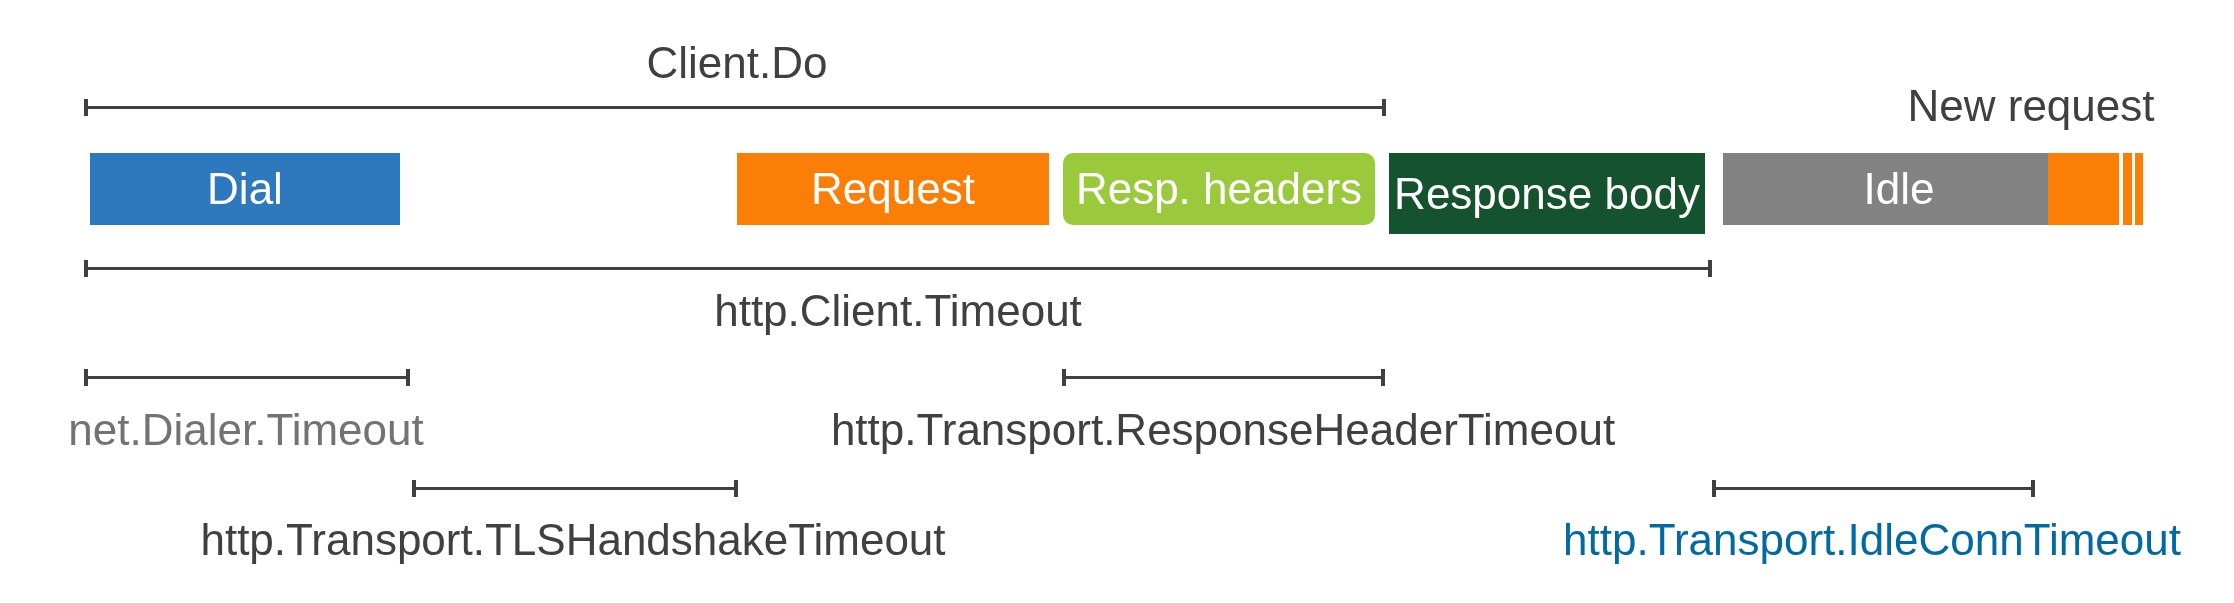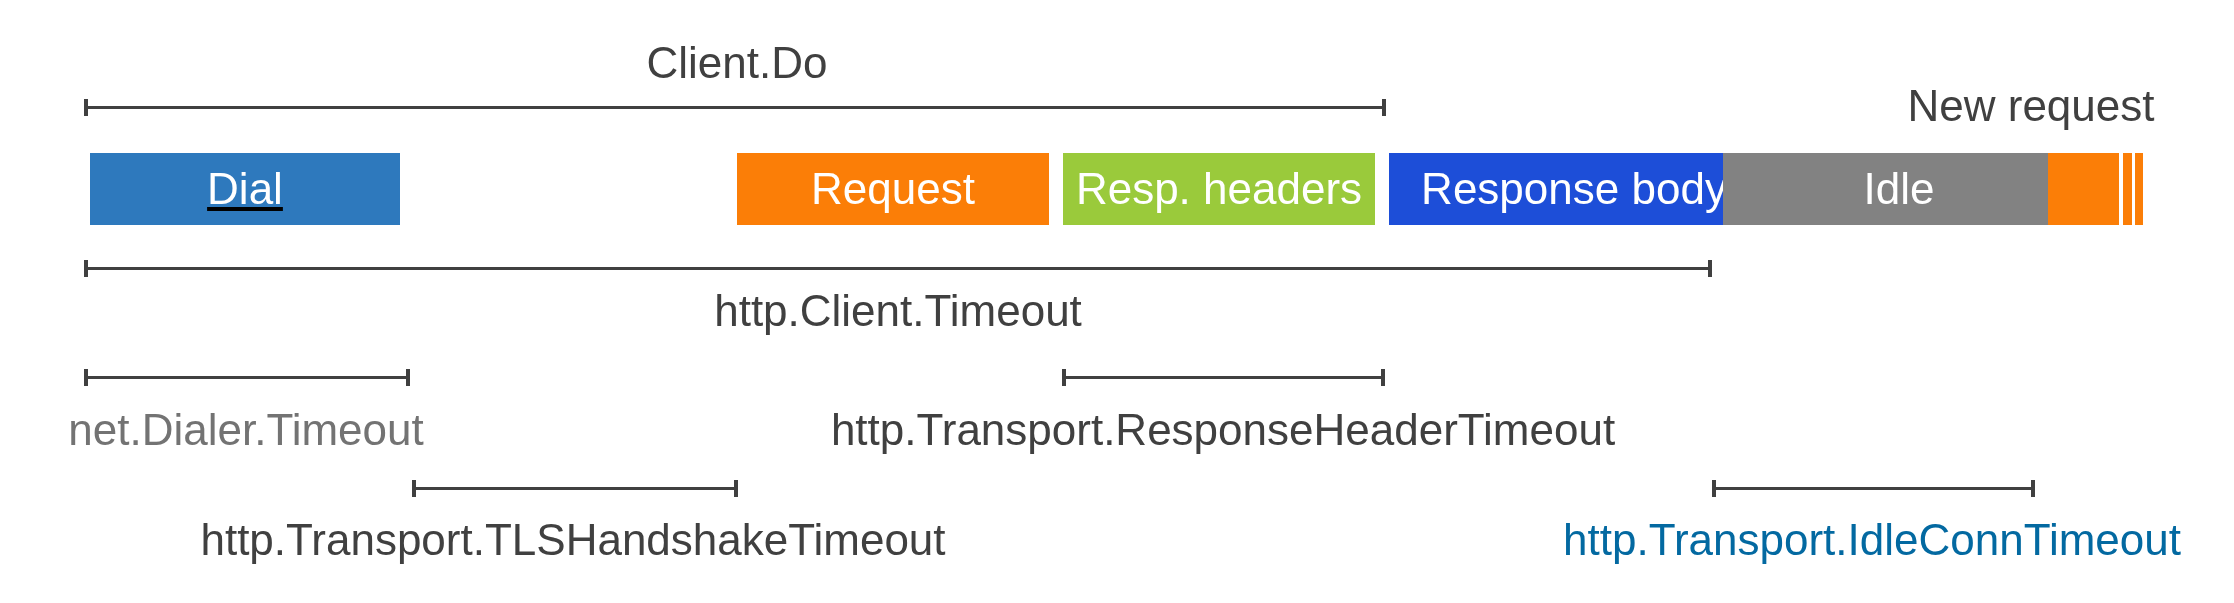--- a/index.html
+++ b/index.html
@@ -54,30 +54,30 @@
     color: #404040;
     font-size: 44px;
     line-height: 54px;
     white-space: nowrap;
   }
 </style>
 </head>
 <body>
 
 <div id="canvas">
-    <div class="bar" style="left: 90px; top: 153px; width: 310px; height: 72px; background: rgb(46, 121, 189); text-decoration: underline;">
+    <div class="bar" style="left: 90px; top: 153px; width: 310px; height: 72px; background: rgb(46, 121, 189);">
       <span>Dial</span>
     </div>
     <div class="bar" style="left: 737px; top: 153px; width: 312px; height: 72px; background: rgb(251, 126, 7);">
       <span>Request</span>
     </div>
-    <div class="bar" style="left: 1063px; top: 153px; width: 312px; height: 72px; background: rgb(154, 202, 59);">
+    <div class="bar" style="left: 1063px; top: 153px; width: 312px; height: 72px; background: rgb(154, 202, 59); border-radius: 10px;">
       <span>Resp. headers</span>
     </div>
-    <div class="bar" style="left: 1389px; top: 153px; width: 316px; height: 72px; background: #1d4ed8; padding-left: 27px;">
+    <div class="bar" style="left: 1389px; top: 153px; width: 316px; height: 81px; background: #14532d;">
       <span>Response body</span>
     </div>
     <div class="bar" style="left: 1723px; top: 153px; width: 352px; height: 72px; background: rgb(130, 130, 130);">
       <span>Idle</span>
     </div>
     <div class="bar" style="left: 2048px; top: 153px; width: 71px; height: 72px; background: rgb(251, 126, 7);"></div>
     <div class="bar" style="left: 2123px; top: 153px; width: 9px; height: 72px; background: rgb(251, 126, 7);"></div>
     <div class="bar" style="left: 2135px; top: 153px; width: 8px; height: 72px; background: rgb(251, 126, 7);"></div>
     <div class="bracket" style="left: 84px; top: 99px; width: 1302px;">
       <div class="line" style="background: rgb(64, 64, 64);"></div>

